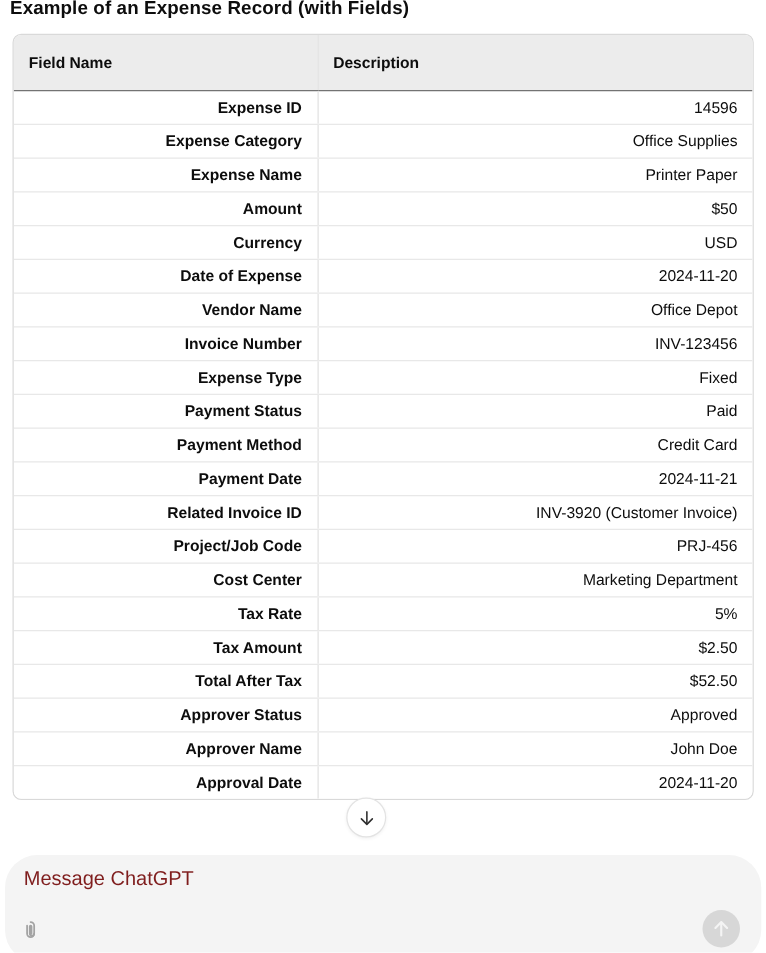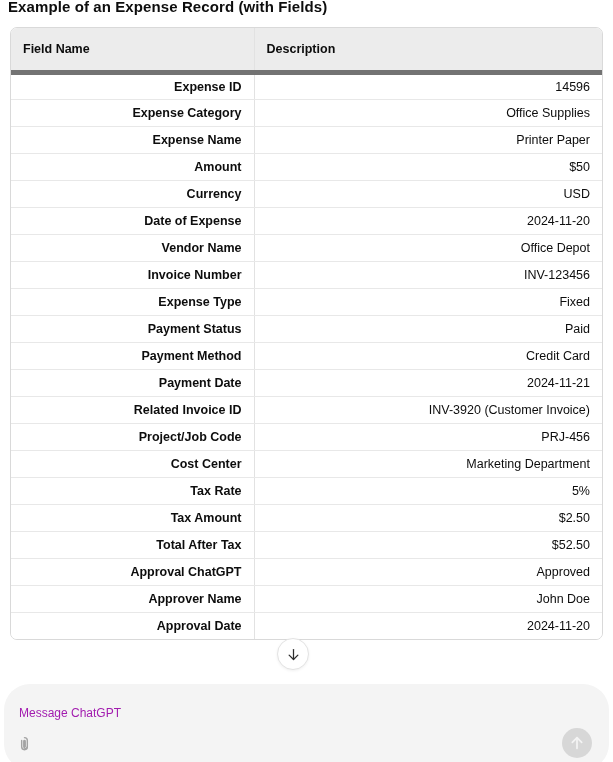--- a/index.html
+++ b/index.html
@@ -31,21 +31,21 @@
     width: 100%;
     border-collapse: collapse;
     font-size: 12.5px;
   }
   table.expense th {
     background: #ececec;
     text-align: left;
     font-weight: 700;
     height: 44px;
     padding: 0 12px;
-    border-bottom: 5px solid #737373;
+    border-bottom: 1px solid #737373;
   }
   table.expense th + th,
   table.expense td + td { border-left: 1px solid #e2e2e2; }
   table.expense td {
     height: 27px;
     padding: 0 12px;
     border-bottom: 1px solid #e8e8e8;
     background: #ffffff;
     font-weight: 400;
     text-align: right;
@@ -65,23 +65,23 @@
   }
   .composer {
     position: absolute;
     left: 4px; top: 684px;
     width: 605px; height: 86px;
     background: #f4f4f4;
     border-radius: 26px;
   }
   .composer-placeholder {
     position: absolute;
-    left: 15px; top: 22px;
-    font-size: 12px;
-    color: #a21caf;
+    left: 15px; top: 11px;
+    font-size: 16px;
+    color: #7f1d1d;
   }
   .attach-btn {
     position: absolute;
     left: 9px; top: 48px;
     width: 22px; height: 24px;
     display: flex; align-items: center; justify-content: center;
     cursor: pointer;
   }
   .send-btn {
     position: absolute;
@@ -174,21 +174,21 @@
         </tr>
         <tr>
           <td class="field-cell">Tax Amount</td>
           <td>$2.50</td>
         </tr>
         <tr>
           <td class="field-cell">Total After Tax</td>
           <td>$52.50</td>
         </tr>
         <tr>
-          <td class="field-cell">Approval ChatGPT</td>
+          <td class="field-cell">Approver Status</td>
           <td>Approved</td>
         </tr>
         <tr>
           <td class="field-cell">Approver Name</td>
           <td>John Doe</td>
         </tr>
         <tr>
           <td class="field-cell">Approval Date</td>
           <td>2024-11-20</td>
         </tr>

